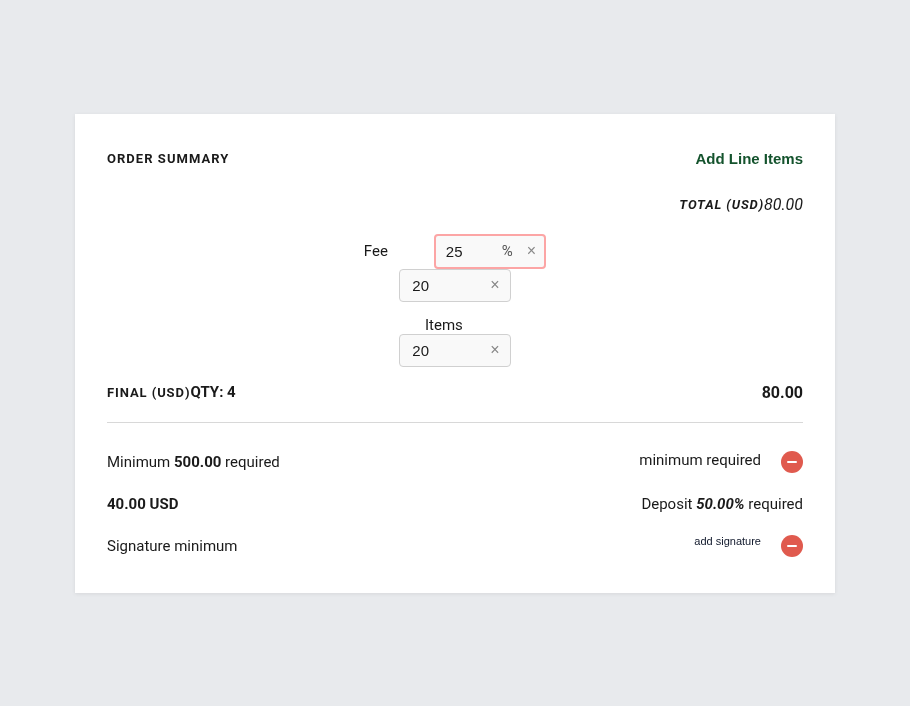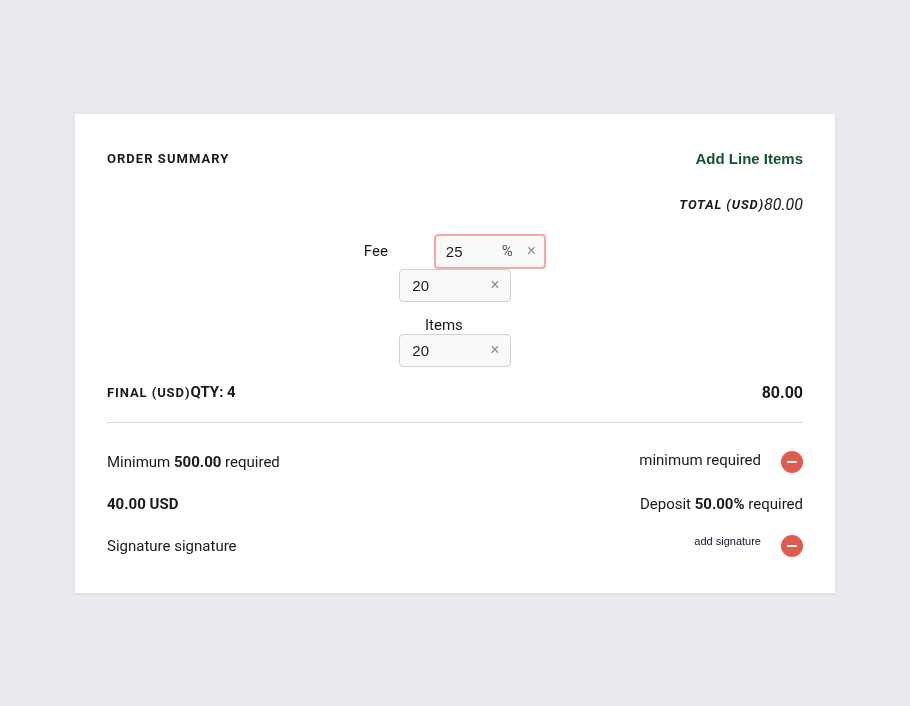--- a/index.html
+++ b/index.html
@@ -224,20 +224,21 @@
     .info-right {
       display: flex;
       align-items: flex-start;
       gap: 20px;
       font-size: 15px;
       color: #1a1a1a;
     }
 
     .info-right strong {
       font-weight: 700;
+      font-style: italic;
     }
 
     .remove-btn {
       background: none;
       border: none;
       cursor: pointer;
       padding: 0;
       display: flex;
       align-items: center;
     }
@@ -348,21 +349,21 @@
         <strong>40.00 USD</strong>
       </span>
       <div class="info-right">
         <span class="deposit-text">
           Deposit <strong>50.00%</strong> required
         </span>
       </div>
     </div>
 
     <div class="info-row">
-      <span class="info-left">Signature signature</span>
+      <span class="info-left">Signature minimum</span>
       <div class="info-right">
         <button class="add-signature-link">add signature</button>
         <button class="remove-btn">
           <div class="remove-circle"></div>
         </button>
       </div>
     </div>
 
   </div>
 </div>

